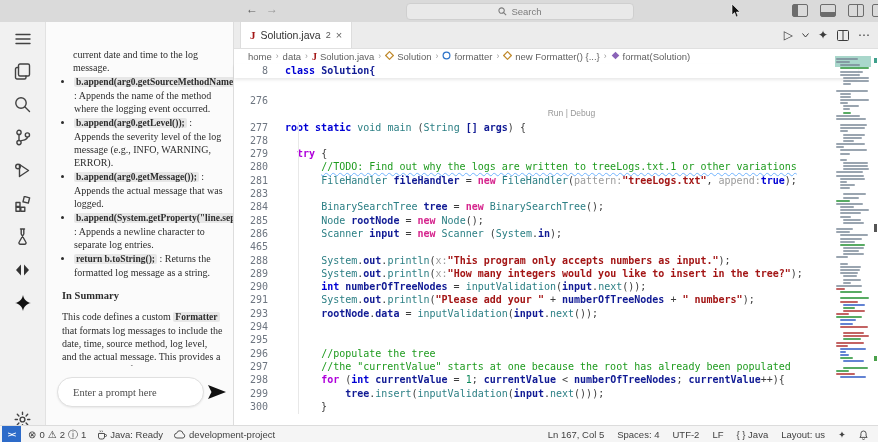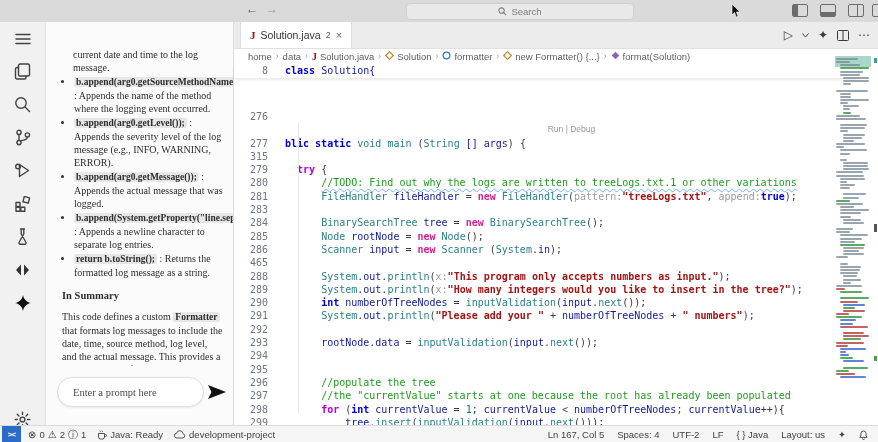--- a/index.html
+++ b/index.html
@@ -57,31 +57,31 @@
   #breadcrumbs{position:absolute;left:0;top:26px;width:644px;height:16px;display:flex;align-items:center;
                padding-left:14px;gap:3px;font-size:9.5px;color:#616161;box-sizing:border-box;white-space:nowrap;}
   .bcsep{color:#9a9a9a;font-size:8.5px;margin:0 1px;}
   .bcitem{display:flex;align-items:center;gap:3px;}
   #sticky{position:absolute;left:0;top:42px;width:624px;height:14px;background:#fff;
           box-shadow:0 2px 3px rgba(0,0,0,.09);display:flex;
           font-family:"DejaVu Sans Mono",monospace;font-size:10px;line-height:14px;}
   #sticky .ln{width:34px;text-align:right;color:#6e7681;}
   #sticky .ct{padding-left:17px;white-space:pre;}
   #code{position:absolute;left:0;top:56px;width:624px;height:347px;padding-top:16px;
-        font-family:"DejaVu Sans Mono",monospace;font-size:10px;overflow:hidden;box-sizing:border-box;margin-top:16px;}
+        font-family:"DejaVu Sans Mono",monospace;font-size:10px;overflow:hidden;box-sizing:border-box;}
   .cl{height:13.3px;line-height:13.3px;display:flex;white-space:pre;}
   .cl .ln{width:34px;text-align:right;color:#6e7681;flex:none;}
   .cl .ct{padding-left:17px;}
   .lens{height:13.3px;line-height:13.3px;padding-left:51px;font-family:"Liberation Sans",sans-serif;
         font-size:8.5px;color:#999;text-align:center;}
   .tk-kw{color:#0000d4;font-weight:bold}
   .tk-ctl{color:#af00db;font-weight:bold}
   .tk-new{color:#d6258d;font-weight:bold}
   .tk-ty{color:#2b7f84}
-  .tk-var{color:#101a94;font-weight:normal}
+  .tk-var{color:#101a94;font-weight:bold}
   .tk-str{color:#a31515;font-weight:bold}
   .tk-com{color:#1e9b1e}
   .tk-par{color:#9b9b9b}
   .tk-num{color:#098658}
   .tk-pln{color:#3c3c3c}
   .wavy{text-decoration:underline wavy #6fb3ff;text-decoration-thickness:1px;text-underline-offset:2px;text-align:center;}
   #indentguide{position:absolute;left:64px;top:100px;width:1px;height:292px;background:#e8e8e8;}
   #minimap{position:absolute;left:601px;top:34px;width:36px;height:330px;}
   #minimap .mrow{position:absolute;height:2px;border-radius:1px;}
   #mmhl{position:absolute;left:0;top:0;width:36px;height:11px;background:rgba(64,166,140,.45);}
@@ -272,35 +272,34 @@
           <span>format(Solution)</span>
         </span>
       </div>
   <div id="sticky">
     <span class="ln">8</span>
     <span class="ct" id="stickyct"><span class="tk-kw">class</span><span class="tk-pln"> </span><span class="tk-var">Solution{</span></span>
   </div>
   <div id="code">
         <div class="cl"><span class="ln">276</span><span class="ct"></span></div>
         <div class="lens">Run | Debug</div>
-        <div class="cl"><span class="ln">277</span><span class="ct"><span class="tk-kw">blic static</span><span class="tk-pln"> </span><span class="tk-ty">void</span><span class="tk-pln"> </span><span class="tk-ty">main</span><span class="tk-pln"> (</span><span class="tk-ty">String</span><span class="tk-pln"> </span><span class="tk-var">[] args</span><span class="tk-pln">) {</span></span></div>
-        <div class="cl"><span class="ln">315</span><span class="ct"></span></div>
+        <div class="cl"><span class="ln">277</span><span class="ct"><span class="tk-kw">root static</span><span class="tk-pln"> </span><span class="tk-ty">void</span><span class="tk-pln"> </span><span class="tk-ty">main</span><span class="tk-pln"> (</span><span class="tk-ty">String</span><span class="tk-pln"> </span><span class="tk-var">[] args</span><span class="tk-pln">) {</span></span></div>
+        <div class="cl"><span class="ln">278</span><span class="ct"></span></div>
         <div class="cl"><span class="ln">279</span><span class="ct"><span class="tk-pln">  </span><span class="tk-ctl">try</span><span class="tk-pln"> {</span></span></div>
         <div class="cl"><span class="ln">280</span><span class="ct"><span class="tk-pln">      </span><span class="tk-com wavy">//TODO: Find out why the logs are written to treeLogs.txt.1 or other variations</span></span></div>
         <div class="cl"><span class="ln">281</span><span class="ct"><span class="tk-pln">      </span><span class="tk-ty">FileHandler</span><span class="tk-pln"> </span><span class="tk-var">fileHandler</span><span class="tk-pln"> = </span><span class="tk-new">new</span><span class="tk-pln"> </span><span class="tk-ty">FileHandler</span><span class="tk-pln">(</span><span class="tk-par">pattern:</span><span class="tk-str">"treeLogs.txt"</span><span class="tk-pln">, </span><span class="tk-par">append:</span><span class="tk-kw">true</span><span class="tk-pln">);</span></span></div>
         <div class="cl"><span class="ln">283</span><span class="ct"></span></div>
         <div class="cl"><span class="ln">284</span><span class="ct"><span class="tk-pln">      </span><span class="tk-ty">BinarySearchTree</span><span class="tk-pln"> </span><span class="tk-var">tree</span><span class="tk-pln"> = </span><span class="tk-new">new</span><span class="tk-pln"> </span><span class="tk-ty">BinarySearchTree</span><span class="tk-pln">();</span></span></div>
         <div class="cl"><span class="ln">285</span><span class="ct"><span class="tk-pln">      </span><span class="tk-ty">Node</span><span class="tk-pln"> </span><span class="tk-var">rootNode</span><span class="tk-pln"> = </span><span class="tk-new">new</span><span class="tk-pln"> </span><span class="tk-ty">Node</span><span class="tk-pln">();</span></span></div>
         <div class="cl"><span class="ln">286</span><span class="ct"><span class="tk-pln">      </span><span class="tk-ty">Scanner</span><span class="tk-pln"> </span><span class="tk-var">input</span><span class="tk-pln"> = </span><span class="tk-new">new</span><span class="tk-pln"> </span><span class="tk-ty">Scanner</span><span class="tk-pln"> (</span><span class="tk-ty">System</span><span class="tk-pln">.</span><span class="tk-var">in</span><span class="tk-pln">);</span></span></div>
         <div class="cl"><span class="ln">465</span><span class="ct"></span></div>
         <div class="cl"><span class="ln">288</span><span class="ct"><span class="tk-pln">      </span><span class="tk-ty">System</span><span class="tk-pln">.</span><span class="tk-var">out</span><span class="tk-pln">.</span><span class="tk-ty">println</span><span class="tk-pln">(</span><span class="tk-par">x:</span><span class="tk-str">"This program only accepts numbers as input."</span><span class="tk-pln">);</span></span></div>
         <div class="cl"><span class="ln">289</span><span class="ct"><span class="tk-pln">      </span><span class="tk-ty">System</span><span class="tk-pln">.</span><span class="tk-var">out</span><span class="tk-pln">.</span><span class="tk-ty">println</span><span class="tk-pln">(</span><span class="tk-par">x:</span><span class="tk-str">"How many integers would you like to insert in the tree?"</span><span class="tk-pln">);</span></span></div>
         <div class="cl"><span class="ln">290</span><span class="ct"><span class="tk-pln">      </span><span class="tk-kw">int</span><span class="tk-pln"> </span><span class="tk-var">numberOfTreeNodes</span><span class="tk-pln"> = </span><span class="tk-ty">inputValidation</span><span class="tk-pln">(</span><span class="tk-var">input</span><span class="tk-pln">.</span><span class="tk-ty">next</span><span class="tk-pln">());</span></span></div>
         <div class="cl"><span class="ln">291</span><span class="ct"><span class="tk-pln">      </span><span class="tk-ty">System</span><span class="tk-pln">.</span><span class="tk-var">out</span><span class="tk-pln">.</span><span class="tk-ty">println</span><span class="tk-pln">(</span><span class="tk-str">"Please add your "</span><span class="tk-pln"> + </span><span class="tk-var">numberOfTreeNodes</span><span class="tk-pln"> + </span><span class="tk-str">" numbers"</span><span class="tk-pln">);</span></span></div>
-        <div class="cl"><span class="ln">292</span><span class="ct"></span></div>
         <div class="cl"><span class="ln">293</span><span class="ct"><span class="tk-pln">      </span><span class="tk-var">rootNode</span><span class="tk-pln">.</span><span class="tk-var">data</span><span class="tk-pln"> = </span><span class="tk-ty">inputValidation</span><span class="tk-pln">(</span><span class="tk-var">input</span><span class="tk-pln">.</span><span class="tk-ty">next</span><span class="tk-pln">());</span></span></div>
         <div class="cl"><span class="ln">294</span></div>
         <div class="cl"><span class="ln">295</span><span class="ct"></span></div>
         <div class="cl"><span class="ln">296</span><span class="ct"><span class="tk-pln">      </span><span class="tk-com">//populate the tree</span></span></div>
         <div class="cl"><span class="ln">297</span><span class="ct"><span class="tk-pln">      </span><span class="tk-com">//the "currentValue" starts at one because the root has already been populated</span></span></div>
         <div class="cl"><span class="ln">298</span><span class="ct"><span class="tk-pln">      </span><span class="tk-ctl">for</span><span class="tk-pln"> (</span><span class="tk-kw">int</span><span class="tk-pln"> </span><span class="tk-var">currentValue</span><span class="tk-pln"> = </span><span class="tk-num">1</span><span class="tk-pln">; </span><span class="tk-var">currentValue</span><span class="tk-pln"> &lt; </span><span class="tk-var">numberOfTreeNodes</span><span class="tk-pln">; </span><span class="tk-var">currentValue</span><span class="tk-pln">++){</span></span></div>
         <div class="cl"><span class="ln">299</span><span class="ct"><span class="tk-pln">          </span><span class="tk-var">tree</span><span class="tk-pln">.</span><span class="tk-ty">insert</span><span class="tk-pln">(</span><span class="tk-ty">inputValidation</span><span class="tk-pln">(</span><span class="tk-var">input</span><span class="tk-pln">.</span><span class="tk-ty">next</span><span class="tk-pln">()));</span></span></div>
         <div class="cl"><span class="ln">300</span><span class="ct"><span class="tk-pln">      }</span></span></div>
       </div>
   <div id="indentguide"></div>

